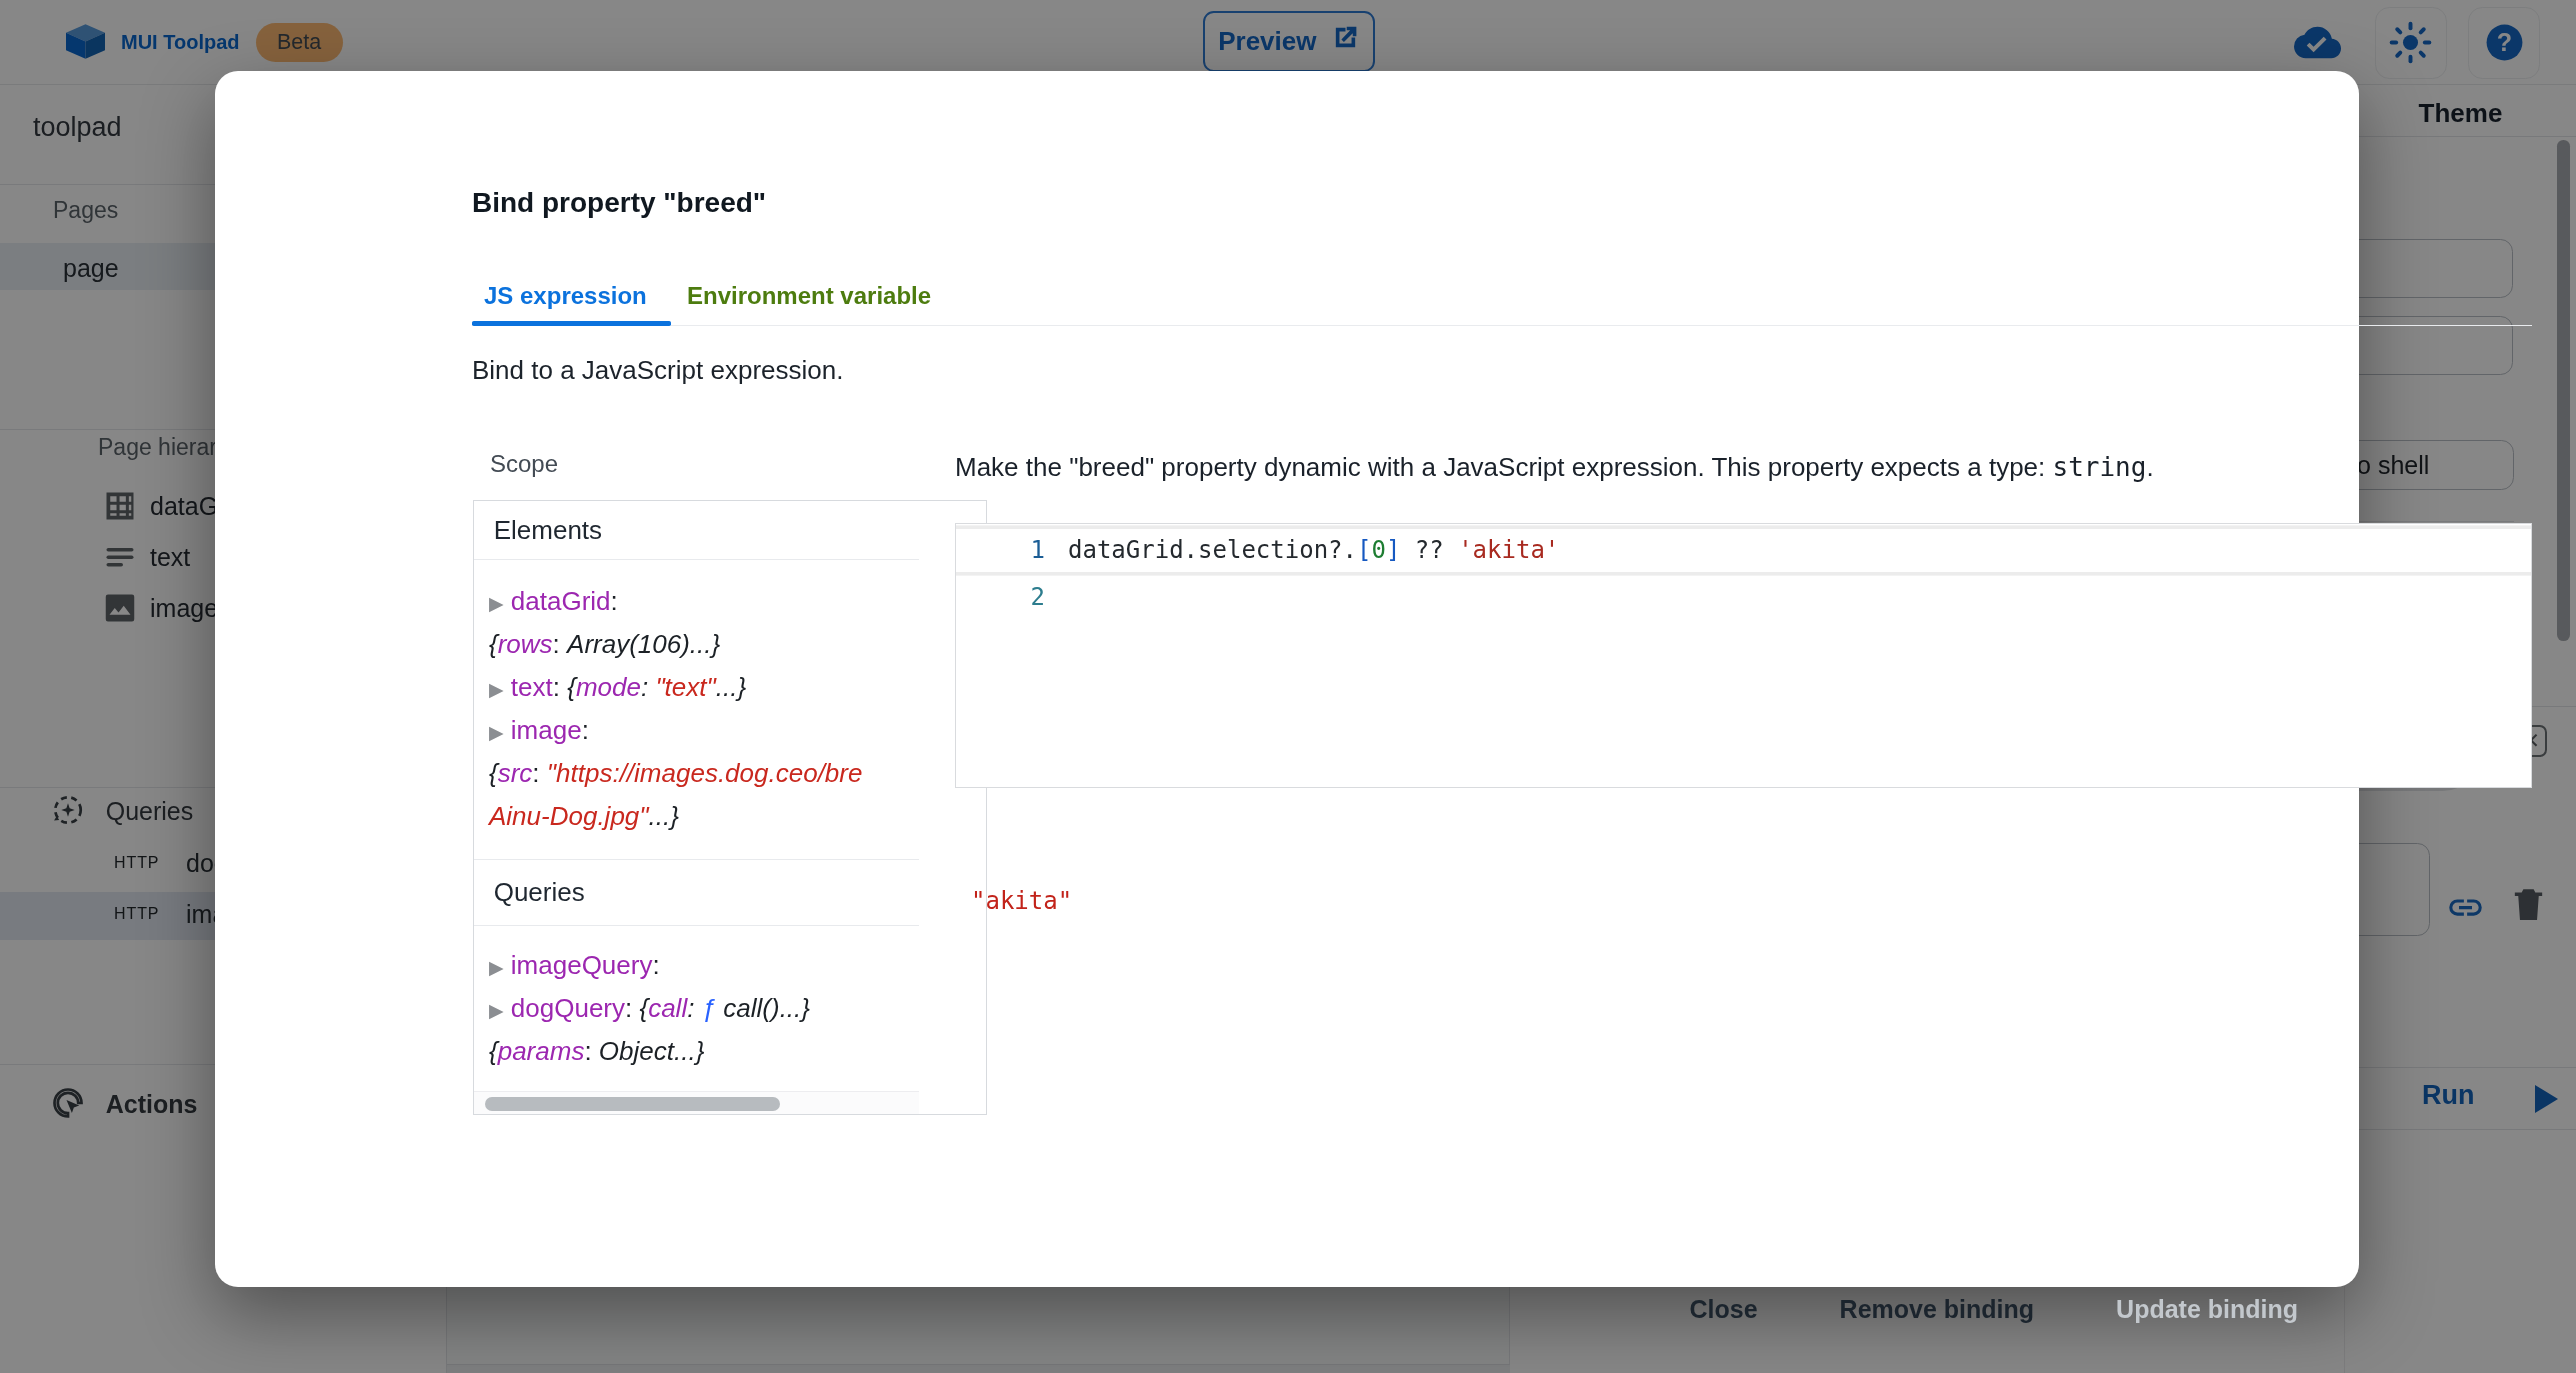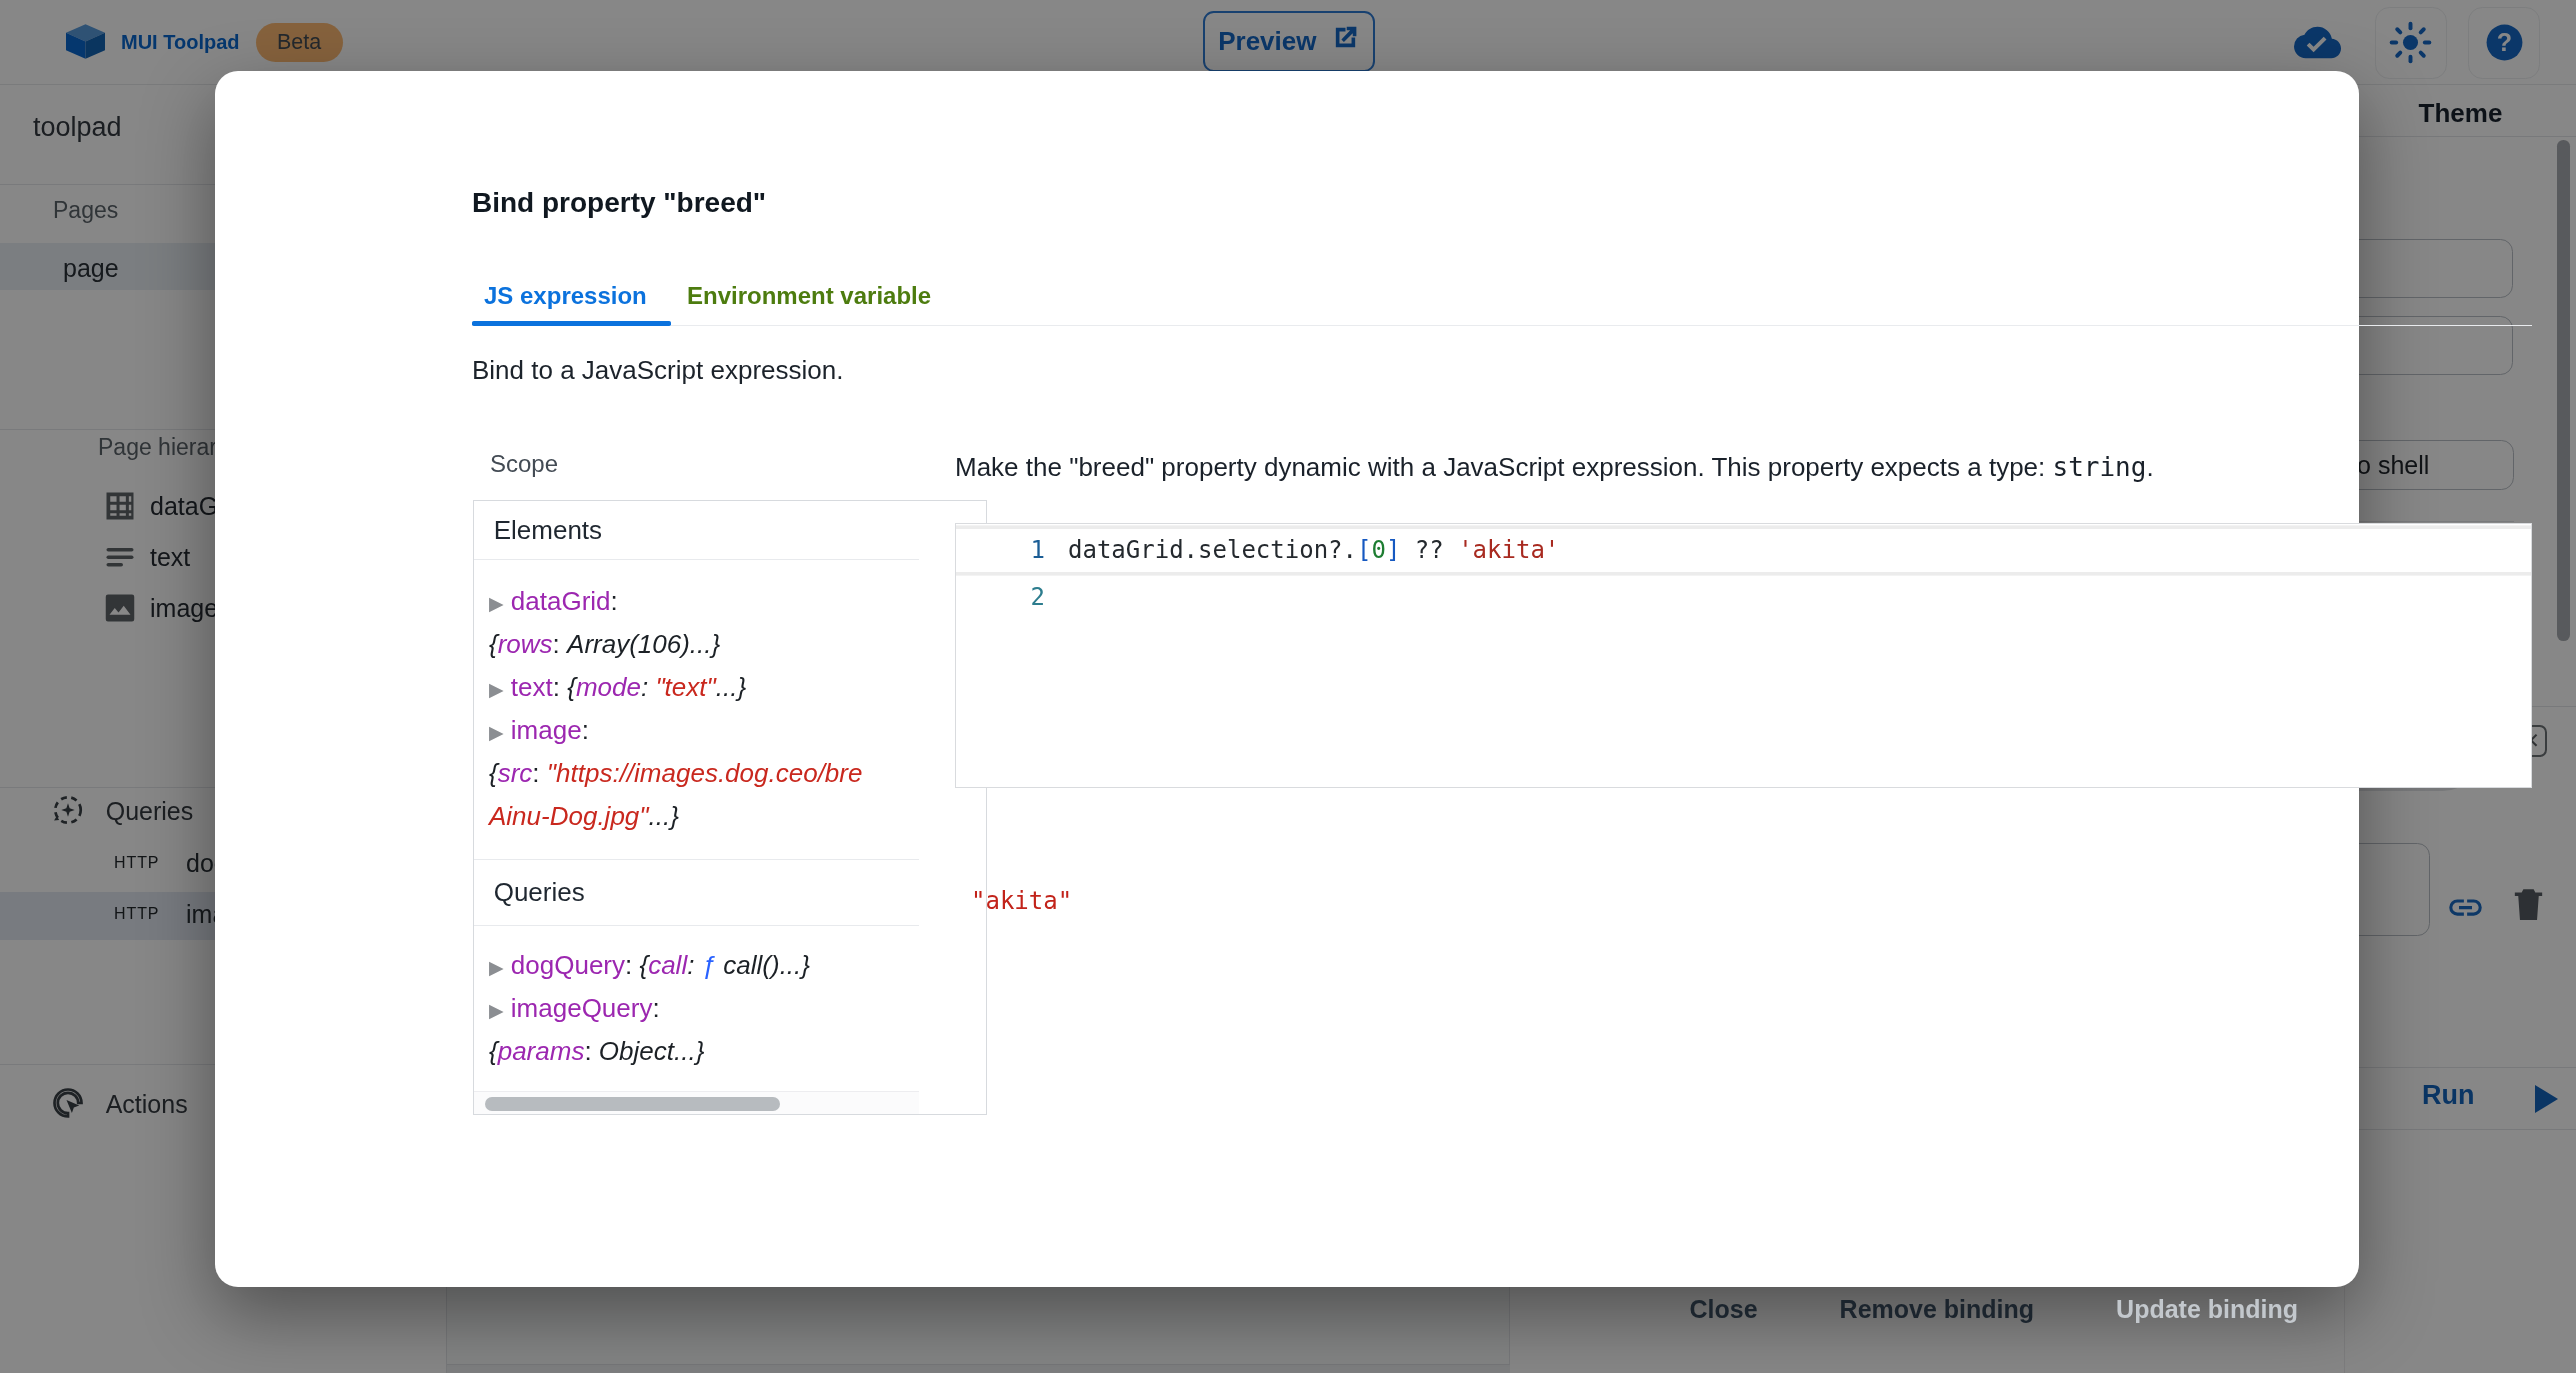--- a/index.html
+++ b/index.html
@@ -223,21 +223,21 @@
     <div class="q-row" style="top:756px;">
       <span class="http-chip q-chip">HTTP</span>
       <span class="q-label">dogQuery</span>
     </div>
     <div class="q-row" style="top:807px; background:#e3e9f1;">
       <span class="http-chip q-chip">HTTP</span>
       <span class="q-label">imageQuery</span>
     </div>
 
     <div class="sb-hr" style="top:979px;"></div>
-    <div class="sec-head" style="top:1000px;">
+    <div class="sec-head" style="top:1000px;font-weight:bold;">
       <span>
         <svg width="36" height="36" viewBox="0 0 24 24">
             <path d="M12 3a9 9 0 0 1 9 9h-2.2A6.8 6.8 0 0 0 12 5.2 6.8 6.8 0 0 0 5.2 12 6.8 6.8 0 0 0 12 18.8V21a9 9 0 0 1 0-18z" fill="none" stroke="#3a4046" stroke-width="1.8"></path>
             <path d="M11 10l8.5 3.7-3.6 1.3-1.3 3.6z" fill="#3a4046"></path>
           </svg>
       </span>
       <span class="s-label">Actions</span>
     </div>
   </div>
 
@@ -301,22 +301,22 @@
     <div class="sp-rows" style="top:79px;">
       <div class="sp-row"><span class="sg-arw">▶</span><span class="sg-key">dataGrid</span><span class="sg-pln">:</span></div>
       <div class="sp-row"><span class="sg-iti">{</span><span class="sg-keyi">rows</span><span class="sg-pln">: </span><span class="sg-iti">Array(106)...}</span></div>
       <div class="sp-row"><span class="sg-arw">▶</span><span class="sg-key">text</span><span class="sg-pln">: </span><span class="sg-iti">{</span><span class="sg-keyi">mode</span><span class="sg-iti">: </span><span class="sg-stri">"text"</span><span class="sg-iti">...}</span></div>
       <div class="sp-row"><span class="sg-arw">▶</span><span class="sg-key">image</span><span class="sg-pln">:</span></div>
       <div class="sp-row"><span class="sg-iti">{</span><span class="sg-keyi">src</span><span class="sg-pln">: </span><span class="sg-stri">"https://images.dog.ceo/bre</span></div>
       <div class="sp-row"><span class="sg-stri">Ainu-Dog.jpg"</span><span class="sg-iti">...}</span></div>
     </div>
     <div class="sp-qhead-wrap">Queries</div>
     <div class="sp-rows" style="top:443px;">
+      <div class="sp-row"><span class="sg-arw">▶</span><span class="sg-key">imageQuery</span><span class="sg-pln">:</span></div>
       <div class="sp-row"><span class="sg-arw">▶</span><span class="sg-key">dogQuery</span><span class="sg-pln">: </span><span class="sg-iti">{</span><span class="sg-keyi">call</span><span class="sg-iti">: </span><span class="sg-fn">ƒ </span><span class="sg-iti">call()...}</span></div>
-      <div class="sp-row"><span class="sg-arw">▶</span><span class="sg-key">imageQuery</span><span class="sg-pln">:</span></div>
       <div class="sp-row"><span class="sg-iti">{</span><span class="sg-keyi">params</span><span class="sg-pln">: </span><span class="sg-iti">Object...}</span></div>
     </div>
     <div class="sp-scrolltrack">
       <div class="sp-scrollthumb"></div>
     </div>
   </div>
 
   <div class="m-instruction">
     <span>Make the "breed" property dynamic with a JavaScript expression. This property expects a type: </span><span class="mono">string</span><span>.</span>
   </div>

